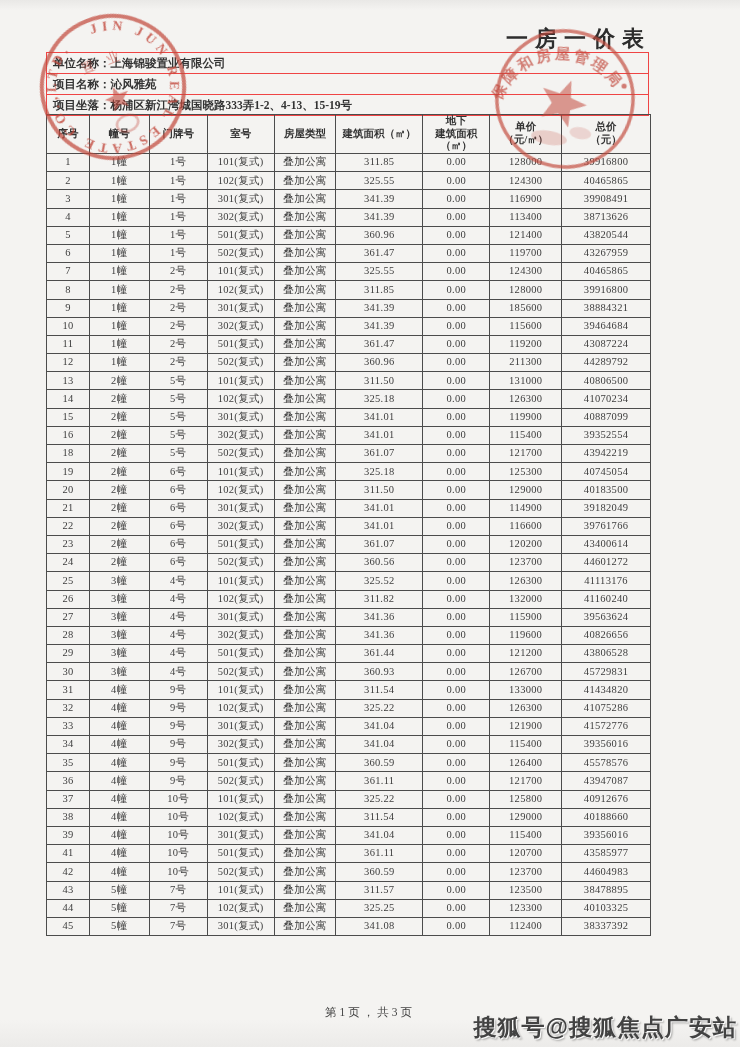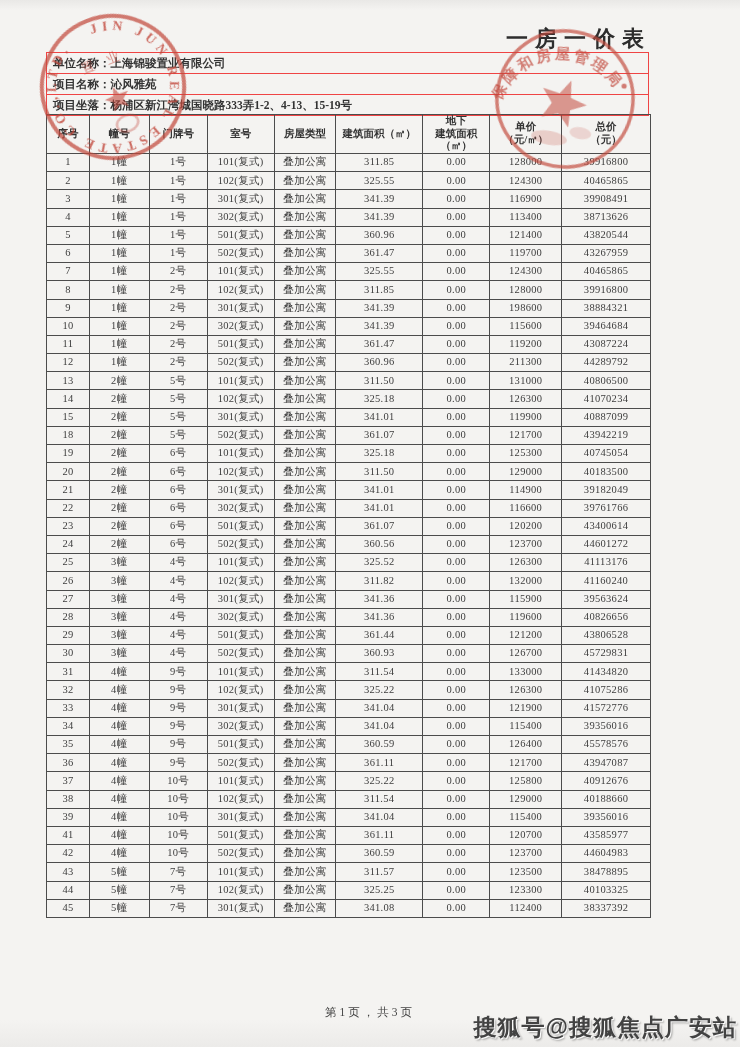--- a/index.html
+++ b/index.html
@@ -182,21 +182,21 @@
         <td>39916800</td>
       </tr>
       <tr>
         <td>9</td>
         <td>1幢</td>
         <td>2号</td>
         <td>301(复式)</td>
         <td>叠加公寓</td>
         <td>341.39</td>
         <td>0.00</td>
-        <td>198600</td>
+        <td>185600</td>
         <td>38884321</td>
       </tr>
       <tr>
         <td>10</td>
         <td>1幢</td>
         <td>2号</td>
         <td>302(复式)</td>
         <td>叠加公寓</td>
         <td>341.39</td>
         <td>0.00</td>
@@ -250,20 +250,31 @@
       <tr>
         <td>15</td>
         <td>2幢</td>
         <td>5号</td>
         <td>301(复式)</td>
         <td>叠加公寓</td>
         <td>341.01</td>
         <td>0.00</td>
         <td>119900</td>
         <td>40887099</td>
+      </tr>
+      <tr>
+        <td>16</td>
+        <td>2幢</td>
+        <td>5号</td>
+        <td>302(复式)</td>
+        <td>叠加公寓</td>
+        <td>341.01</td>
+        <td>0.00</td>
+        <td>115400</td>
+        <td>39352554</td>
       </tr>
       <tr>
         <td>18</td>
         <td>2幢</td>
         <td>5号</td>
         <td>502(复式)</td>
         <td>叠加公寓</td>
         <td>361.07</td>
         <td>0.00</td>
         <td>121700</td>

